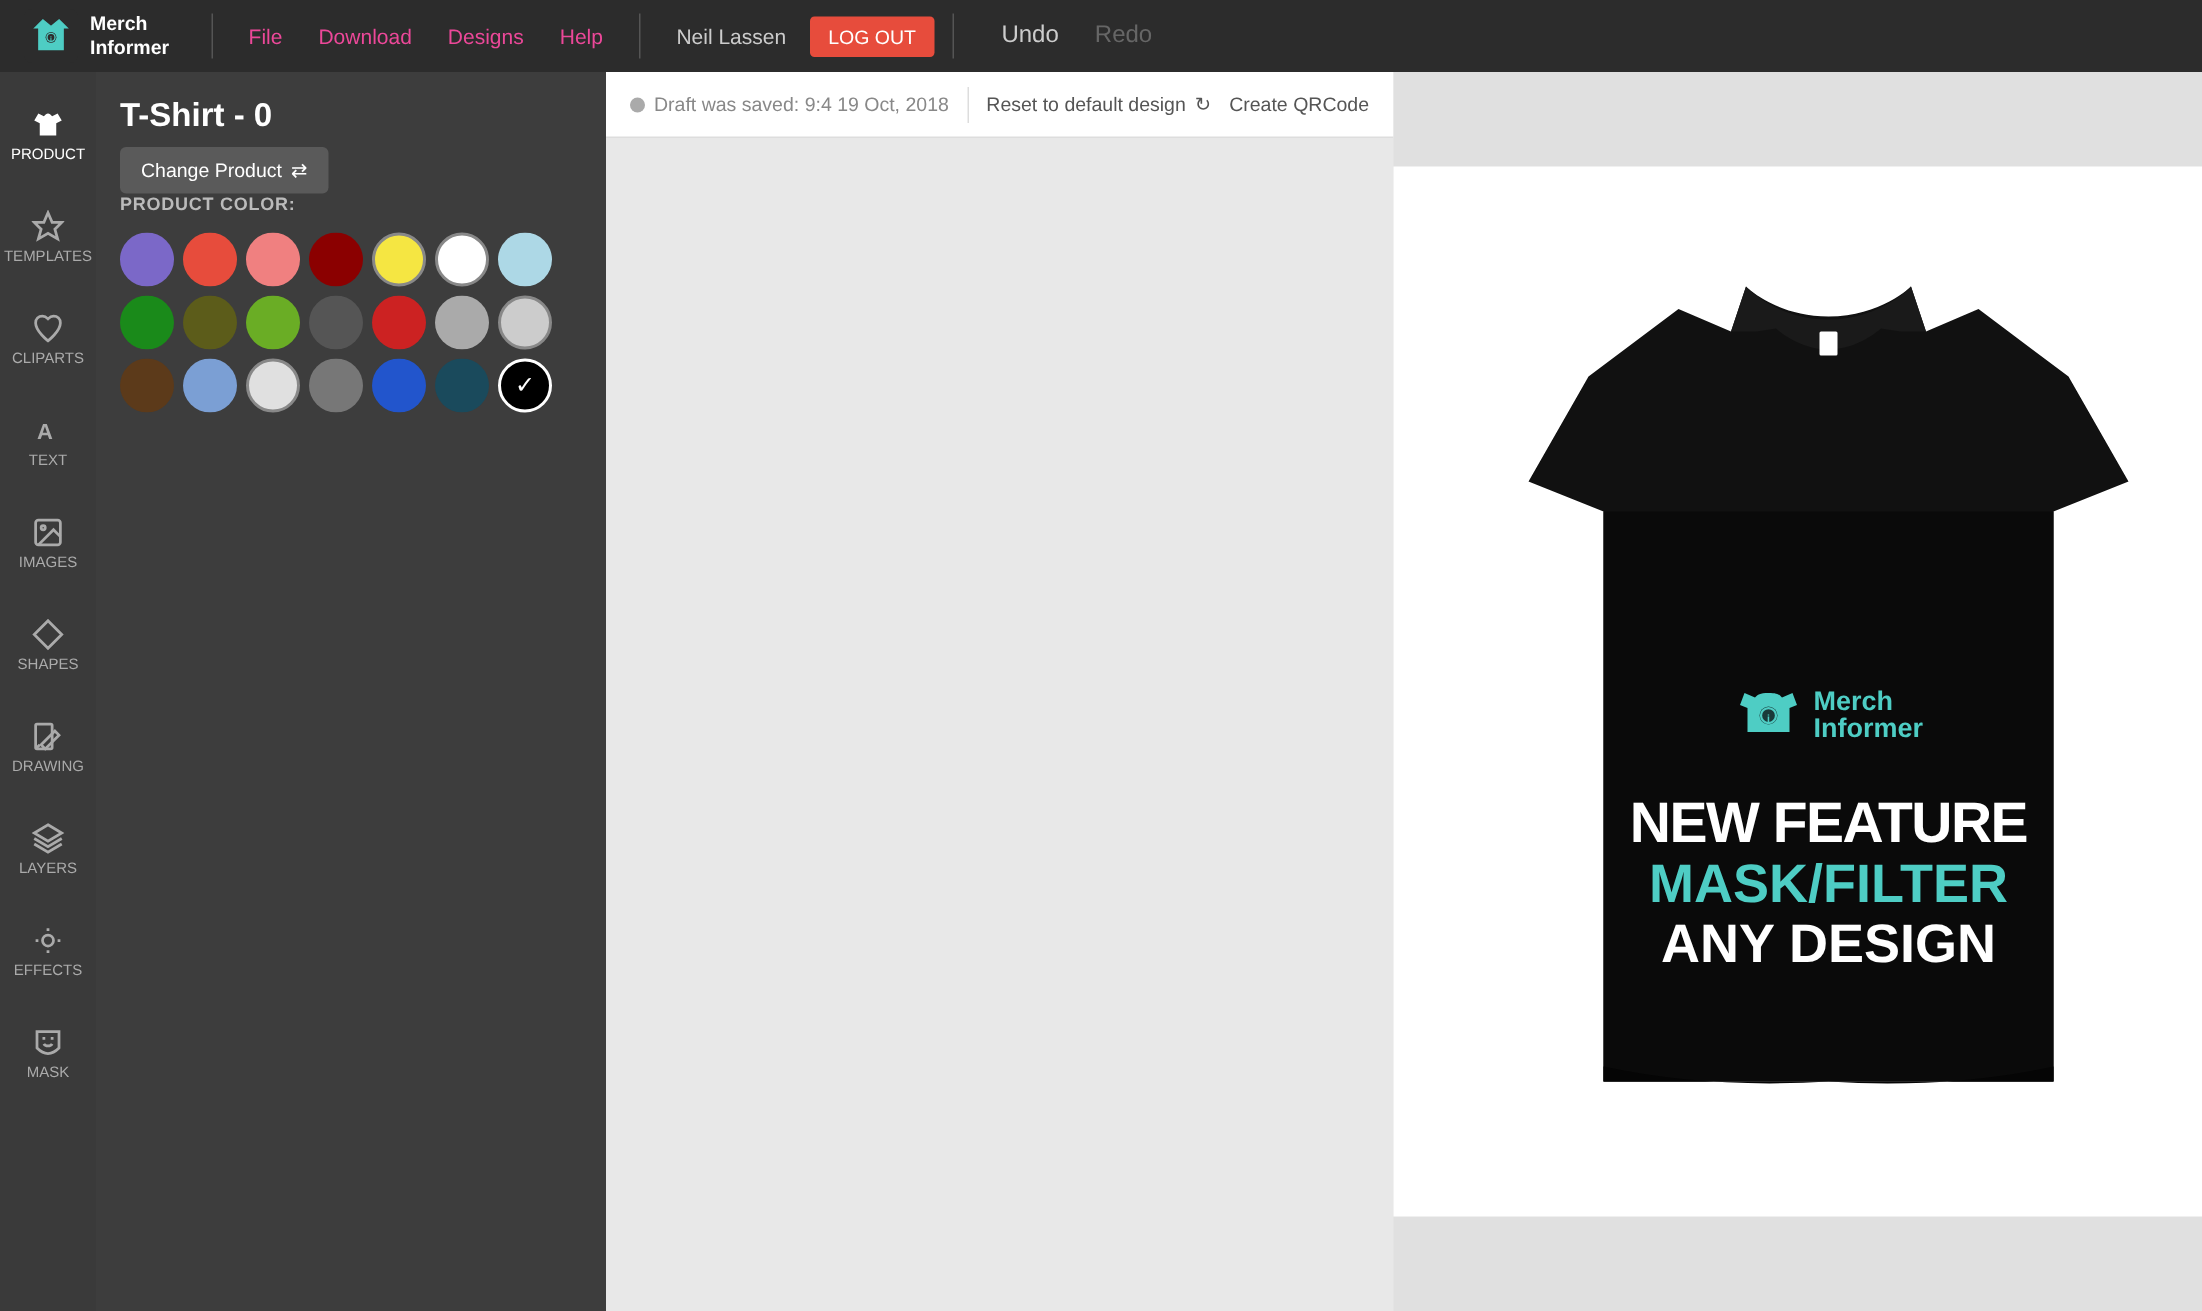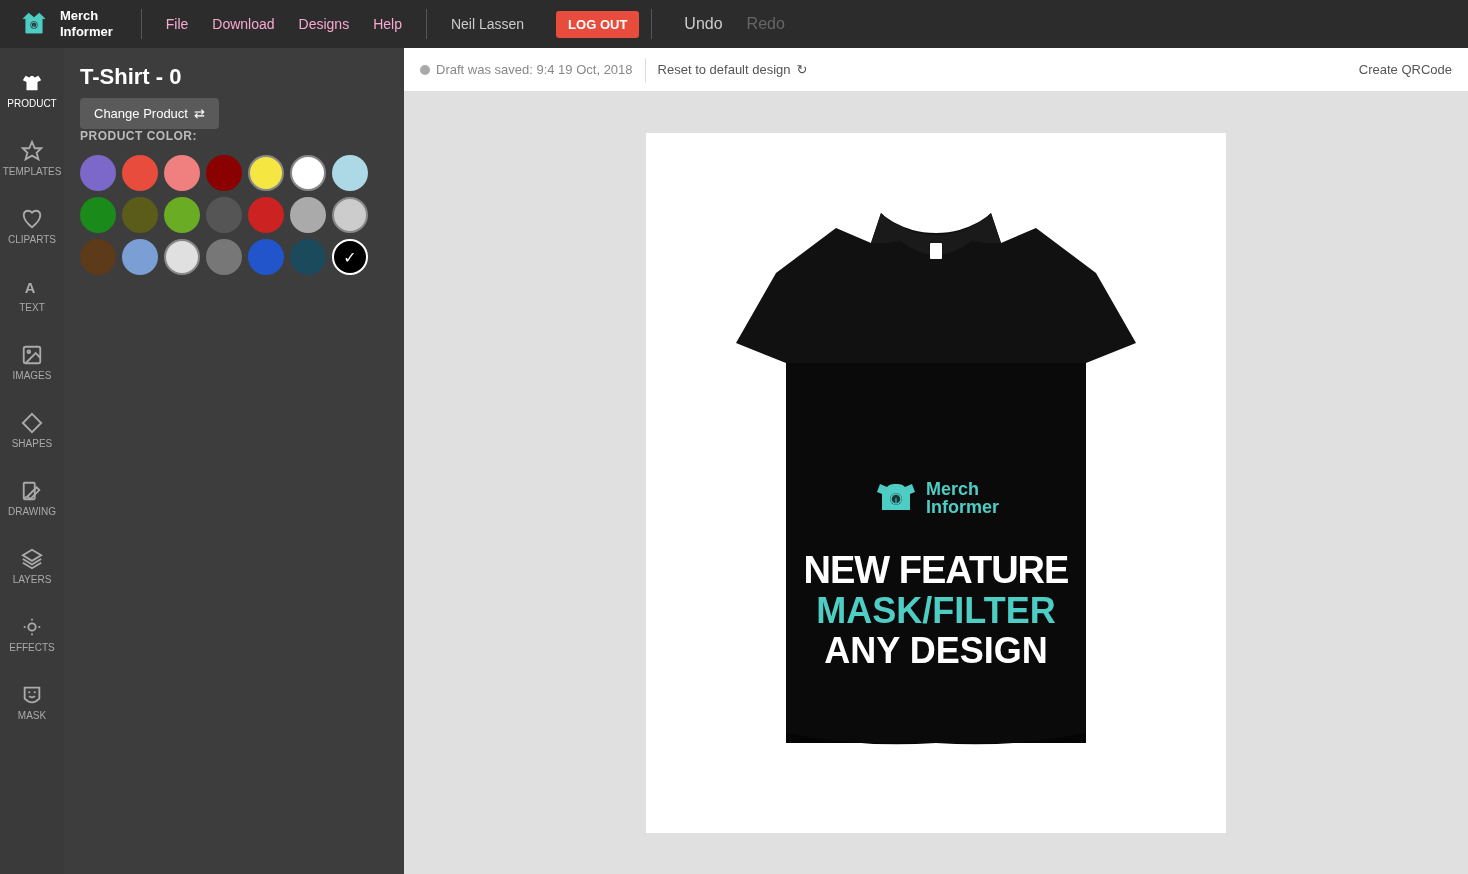--- a/index.html
+++ b/index.html
@@ -31,21 +31,21 @@
       font-weight: bold;
       line-height: 1.2;
     }
     .nav-divider {
       width: 1px;
       height: 30px;
       background: #555;
       margin: 0 12px;
     }
     .nav-menu-item {
-      color: #f9a8d4;
+      color: #ec4899;
       font-size: 14px;
       padding: 0 12px;
       cursor: pointer;
       height: 44px;
       display: flex;
       align-items: center;
     }
     .nav-user {
       color: #ccc;
       font-size: 14px;
@@ -54,22 +54,22 @@
       align-items: center;
     }
     .nav-logout-btn {
       background: #e74c3c;
       color: #fff;
       border: none;
       padding: 6px 12px;
       border-radius: 3px;
       font-size: 13px;
       cursor: pointer;
-      font-weight: bold;
-      margin-left: 20px;
+      font-weight: normal;
+      margin-left: 4px;
     }
     .nav-undo-redo {
       display: flex;
       gap: 0;
       margin-left: 8px;
     }
     .nav-undo-item {
       color: #ccc;
       font-size: 16px;
       padding: 0 12px;
@@ -172,21 +172,21 @@
       padding: 8px 12px;
       font-size: 14px;
       width: 100%;
       color: #333;
     }
 
     
     .canvas-area {
       flex: 1;
       display: flex;
-      flex-direction: column;
+      flex-direction: row;
       background: #e8e8e8;
       overflow: hidden;
     }
     .canvas-toolbar {
       background: #fff;
       height: 44px;
       display: flex;
       align-items: center;
       padding: 0 16px;
       gap: 12px;

